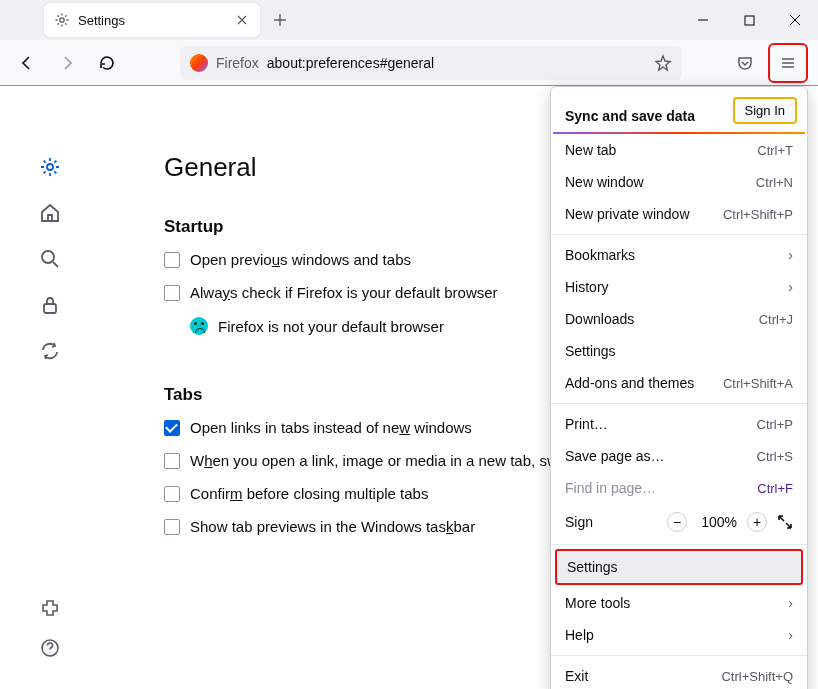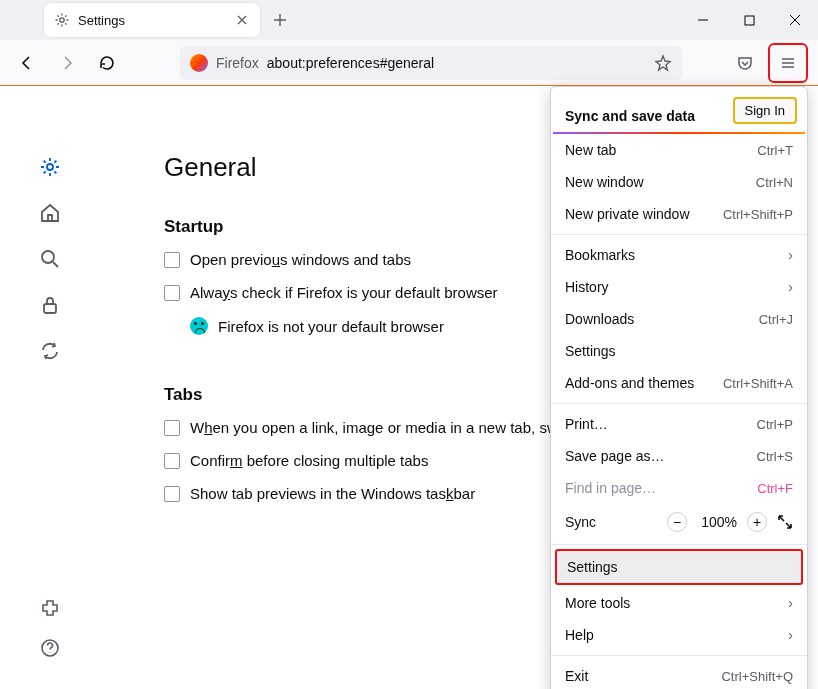--- a/index.html
+++ b/index.html
@@ -50,21 +50,21 @@
   
   .menu { position:absolute; top:86px; right:10px; width:258px; background:#fff; border:1px solid #cfcfd8; border-radius:6px; box-shadow:0 4px 16px rgba(0,0,0,0.2); font-size:14px; padding-bottom:4px; }
   .menu-top { display:flex; align-items:flex-end; justify-content:space-between; padding:10px 10px 8px 14px; }
   .menu-top b { font-weight:600; }
   .signin { border:2px solid #eab308; background:#f9f9fb; border-radius:4px; padding:4px 10px; font-size:13px; }
   .menu-accent { height:2px; background:linear-gradient(90deg,#9059ff,#ff3c00,#ff9400); margin: 0 2px; }
   .menu hr { border:none; border-top:1px solid #e7e7ef; margin:4px 0; }
   .mi { display:flex; align-items:center; justify-content:space-between; padding:8px 14px; }
   .mi.disabled { color:#8f8f9d; }
   .mi .sc { color:#5b5b66; font-size:13px; }
-  .mi.disabled .sc { color:#ec4899; }
+  .mi.disabled .sc { color:#4c1d95; }
   .mi.highlight { border:2px solid #e11; border-radius:3px; margin:2px 4px; padding:8px 10px; background:#ededf0; }
   .chev { color:#5b5b66; }
   .zoomrow { display:flex; align-items:center; padding:8px 14px; gap:10px; }
   .zoomrow .label { flex:1; }
   .zbtn { width:20px; height:20px; border:1px solid #cfcfd8; border-radius:50%; display:flex; align-items:center; justify-content:center; font-size:14px; line-height:1; }
   .zval { width:40px; text-align:right; }
   .full { width:16px; height:16px; }
 
   svg { display:block; }
 </style>
@@ -207,20 +207,24 @@
       <span>Alwa<span class="underline">y</span>s check if Firefox is your default browser</span>
     </div>
     <div class="row indent">
       <span class="sad"></span>
       <span>Firefox is not your default browser</span>
     </div>
 
     <div class="section-gap"></div>
     <h2>Tabs</h2>
     <div class="row">
+      <span class="cbox checked"></span>
+      <span>Open links in tabs instead of ne<span class="underline">w</span> windows</span>
+    </div>
+    <div class="row">
       <span class="cbox"></span>
       <span>W<span class="underline">h</span>en you open a link, image or media in a new tab, switch to it</span>
     </div>
     <div class="row">
       <span class="cbox"></span>
       <span>Confir<span class="underline">m</span> before closing multiple tabs</span>
     </div>
     <div class="row">
       <span class="cbox"></span>
       <span>Show tab previews in the Windows tas<span class="underline">k</span>bar</span>
@@ -273,21 +277,21 @@
     </div>
   <div class="mi">
       <span>Save page as…</span>
       <span class="sc">Ctrl+S</span>
     </div>
   <div class="mi disabled">
       <span>Find in page…</span>
       <span class="sc">Ctrl+F</span>
     </div>
   <div class="zoomrow">
-    <span class="label">Sync</span>
+    <span class="label">Sign</span>
     <span class="zbtn">−</span>
     <span class="zval">100%</span>
     <span class="zbtn">+</span>
     <span class="full">
         <svg width="16" height="16" stroke="#0c0c0d" stroke-width="1.6">
           <path d="M2 2l5 5M14 14l-5-5M2 2h4M2 2v4M14 14h-4M14 14v-4"></path>
         </svg>
       </span>
   </div>
   <hr>

